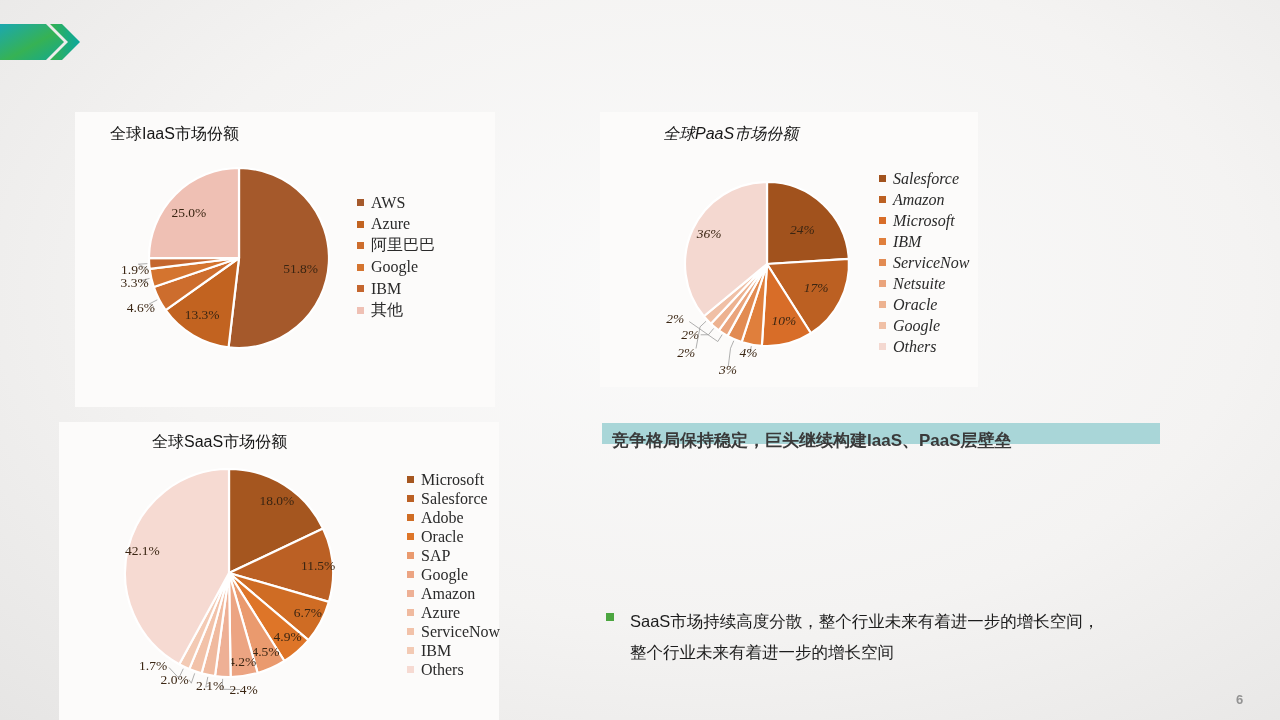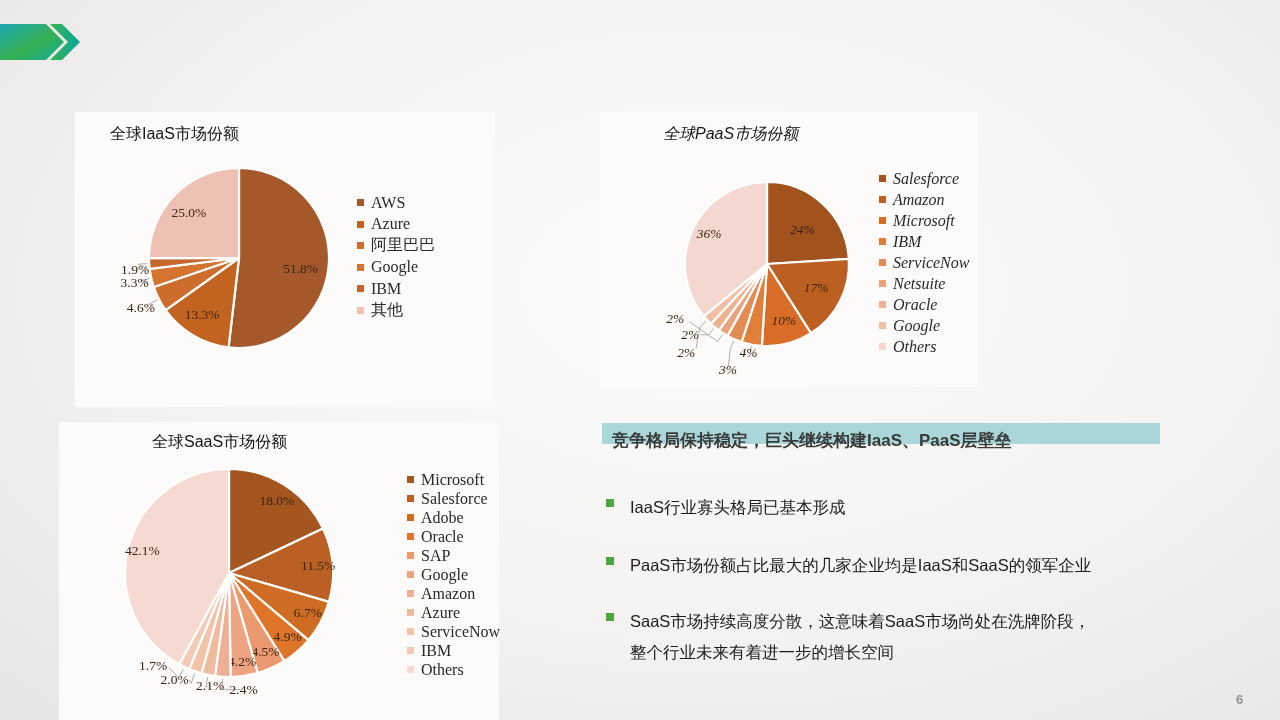--- a/index.html
+++ b/index.html
@@ -257,28 +257,20 @@
         </div>
         <div class="legend-item">
           <span class="legend-marker" style="background: rgb(246, 218, 210);"></span>
           <span class="legend-label">Others</span>
         </div>
       </div>
   </section>
 
   <div class="highlight">竞争格局保持稳定，巨头继续构建IaaS、PaaS层壁垒</div>
 
-  <div class="bullet bullet-1">
-    <span class="bsq"></span>
-    <span class="btext">IaaS行业寡头格局已基本形成</span>
-  </div>
-  <div class="bullet bullet-2">
-    <span class="bsq"></span>
-    <span class="btext">PaaS市场份额占比最大的几家企业均是IaaS和SaaS的领军企业</span>
-  </div>
   <div class="bullet bullet-3">
     <span class="bsq"></span>
-    <span class="btext"><span>SaaS市场持续高度分散，这意味着SaaS市场尚处在洗牌阶段，</span><br><span>整个行业未来有着进一步的增长空间</span></span>
+    <span class="btext"><span>SaaS市场持续高度分散，整个行业未来有着进一步的增长空间，</span><br><span>整个行业未来有着进一步的增长空间</span></span>
   </div>
 
   <div class="source">数据来源：Gartner  2017年</div>
   <div class="pagenum">6</div>
 </div>
 
 </body></html>

